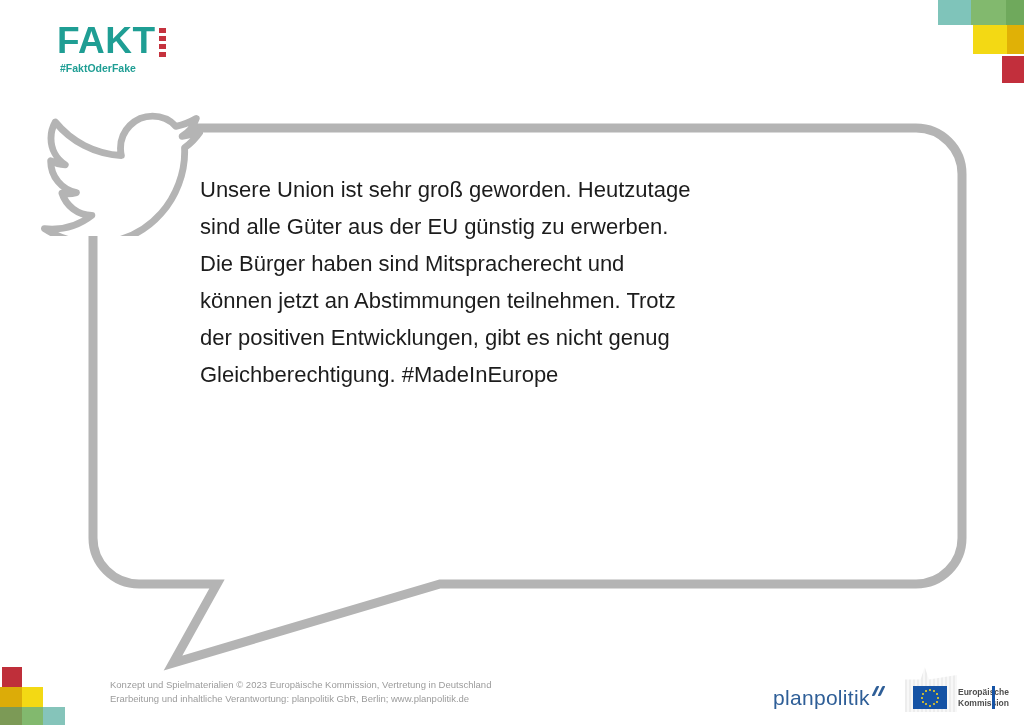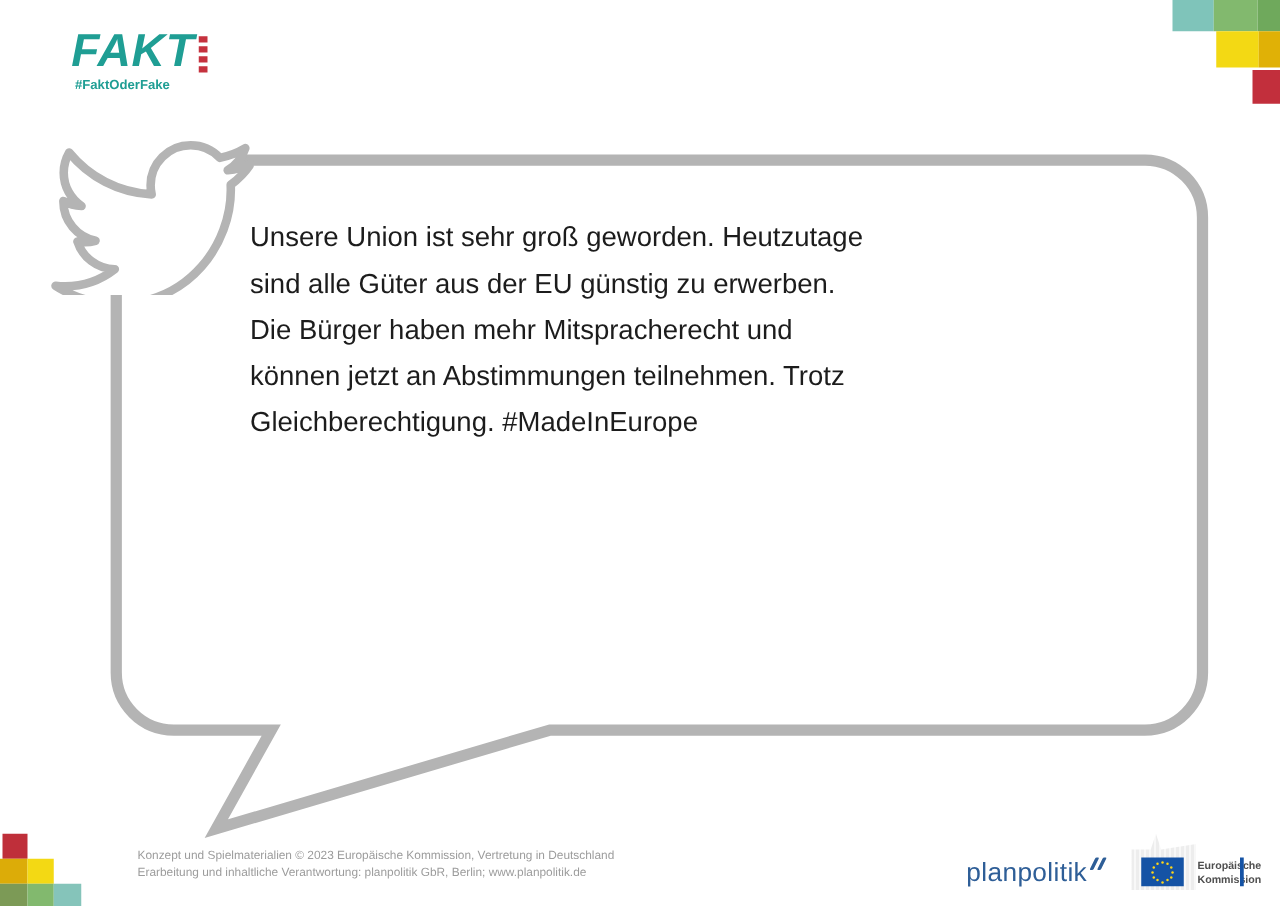--- a/index.html
+++ b/index.html
@@ -5,21 +5,21 @@
   html,body{margin:0;padding:0;background:#fff;}
   .page{position:relative;width:1024px;height:725px;background:#fff;overflow:hidden;
         font-family:"Liberation Sans",sans-serif;}
 
   
   .decor-layer{position:absolute;inset:0;pointer-events:none;}
   .tile{position:absolute;}
 
   
   .brand{position:absolute;left:57px;top:24px;}
-  .brand-row{display:flex;align-items:flex-end;font-style:italic;}
+  .brand-row{display:flex;align-items:center;}
   .logo-text{font-size:37px;font-weight:800;letter-spacing:.5px;line-height:34px;
              color:var(--teal);}
   .logo-dashes{display:inline-flex;flex-direction:column;justify-content:space-between;
                height:29px;margin-left:3px;margin-top:3px;}
   .logo-dashes i{display:block;width:7px;height:4.5px;background:var(--red);}
   .hashtag{margin-top:4px;margin-left:3px;font-size:10.5px;font-weight:600;color:var(--teal);}
 
   
   .bubble-svg{position:absolute;left:0;top:0;pointer-events:none;}
   .bubble-path{fill:none;stroke:var(--bubble-gray);stroke-width:9;stroke-linejoin:miter;}
@@ -92,22 +92,23 @@
     <path class="bubble-path" stroke-miterlimit="12" d="M 185 128 H 916 A 46 46 0 0 1 962 174 V 538 A 46 46 0 0 1 916 584 H 440 L 173 663 L 217 584 H 139 A 46 46 0 0 1 93 538 V 214"></path>
   </svg>
 
   <svg class="bird" width="165" height="140" viewBox="0 0 24 20">
     <path d="M23.643 4.937c-.835.37-1.732.62-2.675.733.962-.576 1.7-1.49 2.048-2.578-.9.534-1.897.922-2.958 1.13-.85-.904-2.06-1.47-3.4-1.47-2.572 0-4.658 2.086-4.658 4.66 0 .364.042.718.12 1.06-3.873-.195-7.304-2.05-9.602-4.868-.4.69-.63 1.49-.63 2.342 0 1.616.823 3.043 2.072 3.878-.764-.025-1.482-.234-2.11-.583v.06c0 2.257 1.605 4.14 3.737 4.568-.392.106-.803.162-1.227.162-.3 0-.593-.028-.877-.082.593 1.85 2.313 3.198 4.352 3.234-1.595 1.25-3.604 1.995-5.786 1.995-.376 0-.747-.022-1.112-.065 2.062 1.323 4.51 2.093 7.14 2.093 8.57 0 13.255-7.098 13.255-13.254 0-.2-.005-.402-.014-.602.91-.658 1.7-1.477 2.323-2.41z"></path>
   </svg>
 
   <div class="tweet" id="tweet-text">
       <div class="tweet-line">Unsere Union ist sehr groß geworden. Heutzutage</div>
       <div class="tweet-line">sind alle Güter aus der EU günstig zu erwerben.</div>
-      <div class="tweet-line">Die Bürger haben mehr Mitspracherecht und</div>
+      <div class="tweet-line">Die Bürger haben sind Mitspracherecht und</div>
       <div class="tweet-line">können jetzt an Abstimmungen teilnehmen. Trotz</div>
+      <div class="tweet-line">der positiven Entwicklungen, gibt es nicht genug</div>
       <div class="tweet-line">Gleichberechtigung. #MadeInEurope</div>
     </div>
 
   <div class="credits">
     <div>Konzept und Spielmaterialien © 2023 Europäische Kommission, Vertretung in Deutschland</div>
     <div>Erarbeitung und inhaltliche Verantwortung: planpolitik GbR, Berlin; www.planpolitik.de</div>
   </div>
 
   <div class="pp">
     <span>planpolitik</span><span class="pp-mark">

